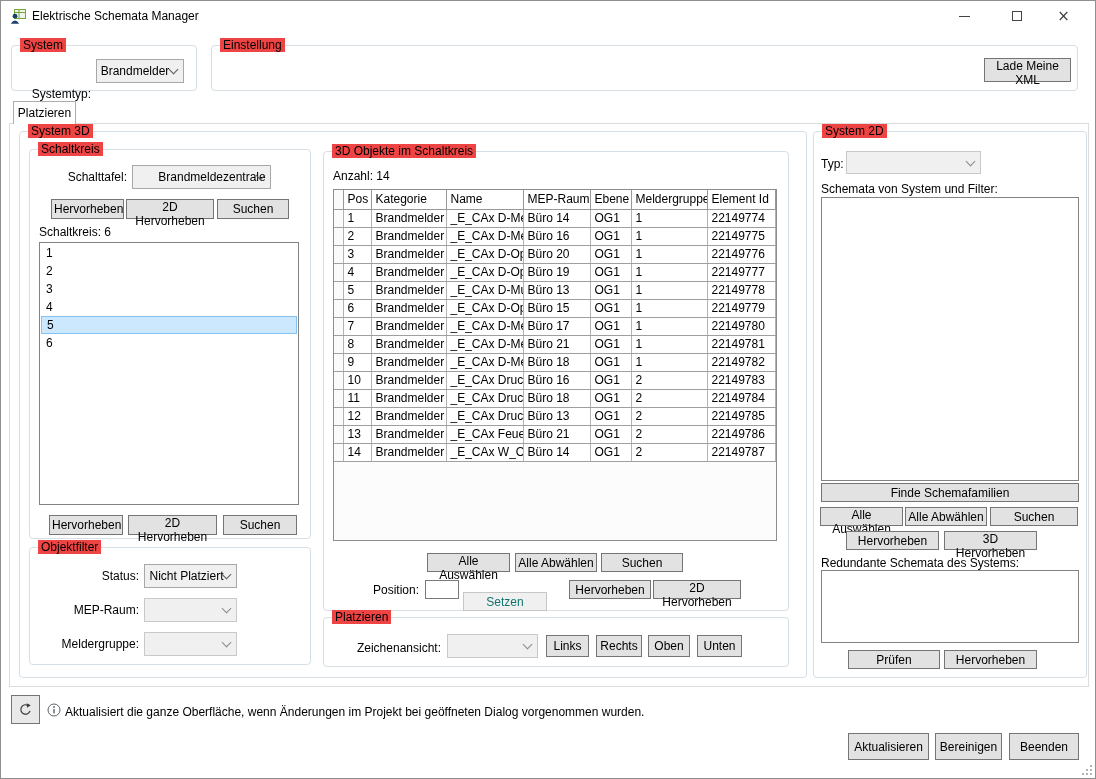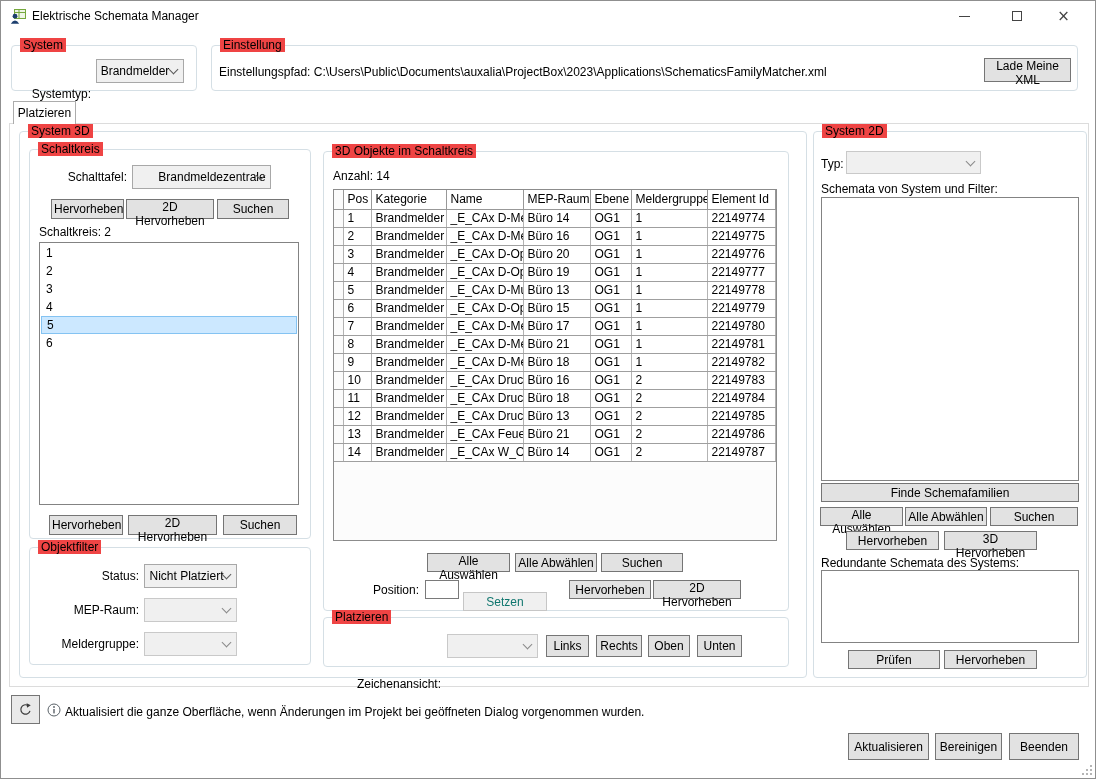--- a/index.html
+++ b/index.html
@@ -81,42 +81,41 @@
   </div>
   <span class="lbl r" style="left:26px; top:64px; width:64px;margin-top:22px;">Systemtyp:</span>
   <div class="combo" style="left:95px; top:58px; width:88px; height:24px;">
     <span style="margin-right:10px;">Brandmelder</span>
     <i class="chev"></i>
   </div>
 
   <div class="gb" style="left:210px; top:44px; width:867px; height:46px;">
     <span class="gb-t">Einstellung</span>
   </div>
-  <span class="lbl" style="left:218px; top:64px;">Einstellungspfad: C:\Users\Public\Documents\auxalia\ProjectBox\2023\Applications\SchematicsFamilyMatcher.xml</span>
   <button class="btn" style="left:983px; top:57px; width:87px; height:24px;">Lade Meine XML</button>
 
   <div class="tab">Platzieren</div>
   <div class="tabpane"></div>
 
   <div class="gb" style="left:18px; top:130px; width:788px; height:547px;">
     <span class="gb-t">System 3D</span>
   </div>
 
   <div class="gb" style="left:28px; top:148px; width:282px; height:390px;">
     <span class="gb-t">Schaltkreis</span>
   </div>
   <span class="lbl r" style="left:38px; top:169px; width:88px;">Schalttafel:</span>
   <div class="combo" style="left:131px; top:164px; width:139px; height:24px;">
     <span style="margin-right:24px;padding-left:45px;">Brandmeldezentrale</span>
     <i class="chev"></i>
   </div>
   <button class="btn" style="left:50px; top:198px; width:73px; height:20px;">Hervorheben</button>
   <button class="btn" style="left:125px; top:198px; width:88px; height:20px;">2D Hervorheben</button>
   <button class="btn" style="left:216px; top:198px; width:72px; height:20px;">Suchen</button>
-  <span class="lbl" style="left:38px; top:224px;">Schaltkreis: 2</span>
+  <span class="lbl" style="left:38px; top:224px;">Schaltkreis: 6</span>
   <div class="listbox" style="left:38px; top:241px; width:260px; height:263px;">
       <div class="list-item">1</div>
       <div class="list-item">2</div>
       <div class="list-item">3</div>
       <div class="list-item">4</div>
       <div class="list-item selected">5</div>
       <div class="list-item">6</div>
     </div>
   <button class="btn" style="left:48px; top:514px; width:74px; height:20px;">Hervorheben</button>
   <button class="btn" style="left:127px; top:514px; width:89px; height:20px;">2D Hervorheben</button>
@@ -318,21 +317,21 @@
   <button class="btn" style="left:600px; top:552px; width:82px; height:19px;">Suchen</button>
   <span class="lbl r" style="left:360px; top:582px; width:58px;">Position:</span>
   <input class="textinput" style="left: 424px; top: 579px; width: 34px; height: 19px;" value="">
   <button class="btn disabled" style="left:462px; top:579px; width:84px; height:19px;">Setzen</button>
   <button class="btn" style="left:568px; top:579px; width:82px; height:19px;">Hervorheben</button>
   <button class="btn" style="left:652px; top:579px; width:88px; height:19px;">2D Hervorheben</button>
 
   <div class="gb" style="left:322px; top:616px; width:466px; height:50px;">
     <span class="gb-t">Platzieren</span>
   </div>
-  <span class="lbl r" style="left:340px; top:640px; width:100px;margin-top:36px;">Zeichenansicht:</span>
+  <span class="lbl r" style="left:340px; top:640px; width:100px;">Zeichenansicht:</span>
   <div class="combo empty" style="left:446px; top:633px; width:91px; height:24px;">
     <span></span>
     <i class="chev"></i>
   </div>
   <button class="btn" style="left:545px; top:634px; width:43px; height:22px;">Links</button>
   <button class="btn" style="left:595px; top:634px; width:46px; height:22px;">Rechts</button>
   <button class="btn" style="left:647px; top:634px; width:42px; height:22px;">Oben</button>
   <button class="btn" style="left:696px; top:634px; width:45px; height:22px;">Unten</button>
 
   <div class="gb" style="left:812px; top:130px; width:274px; height:547px;">

